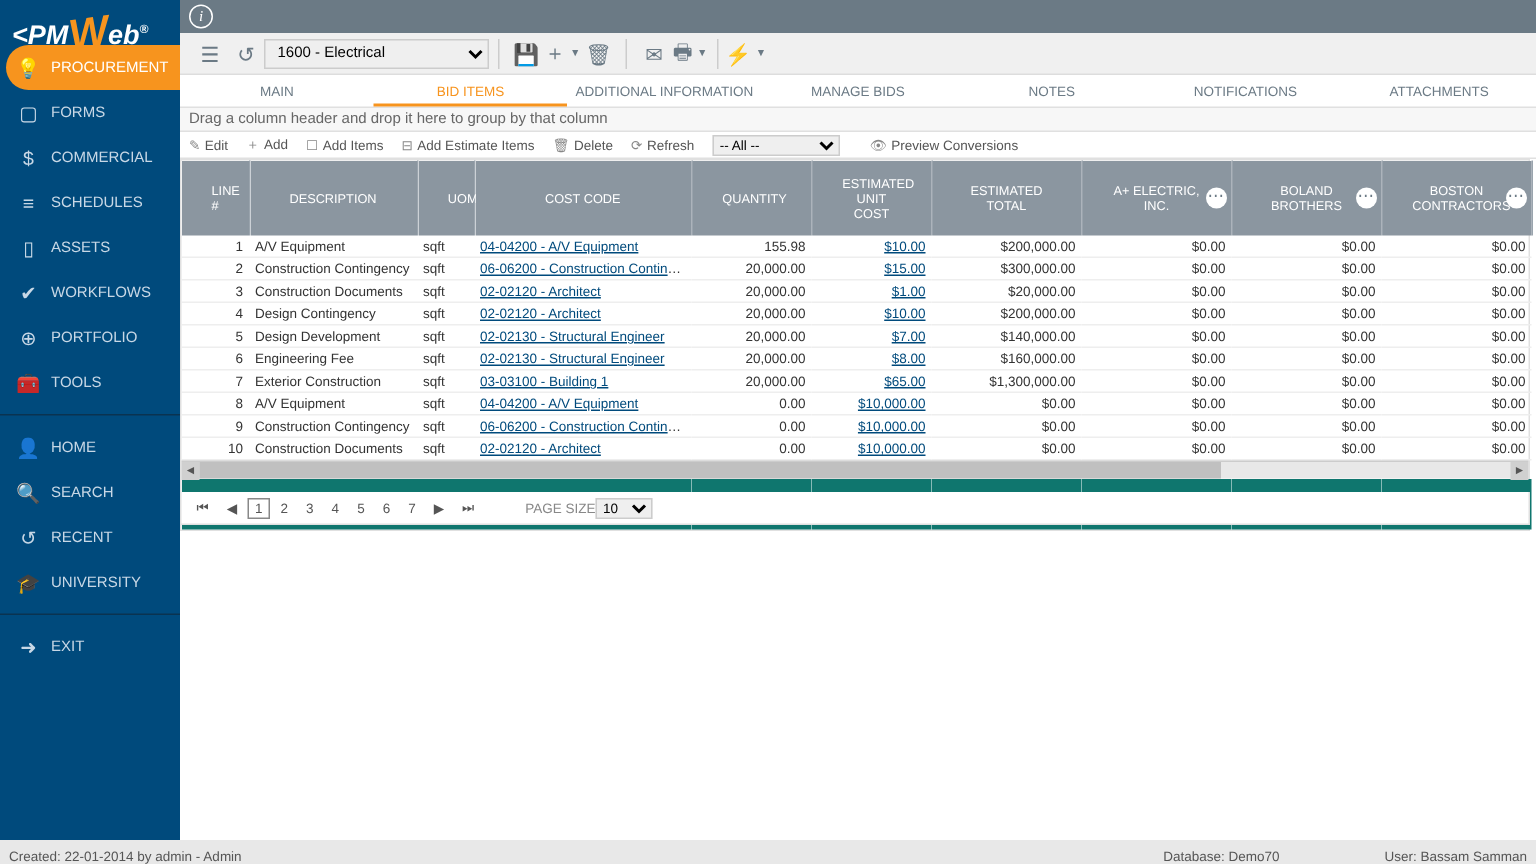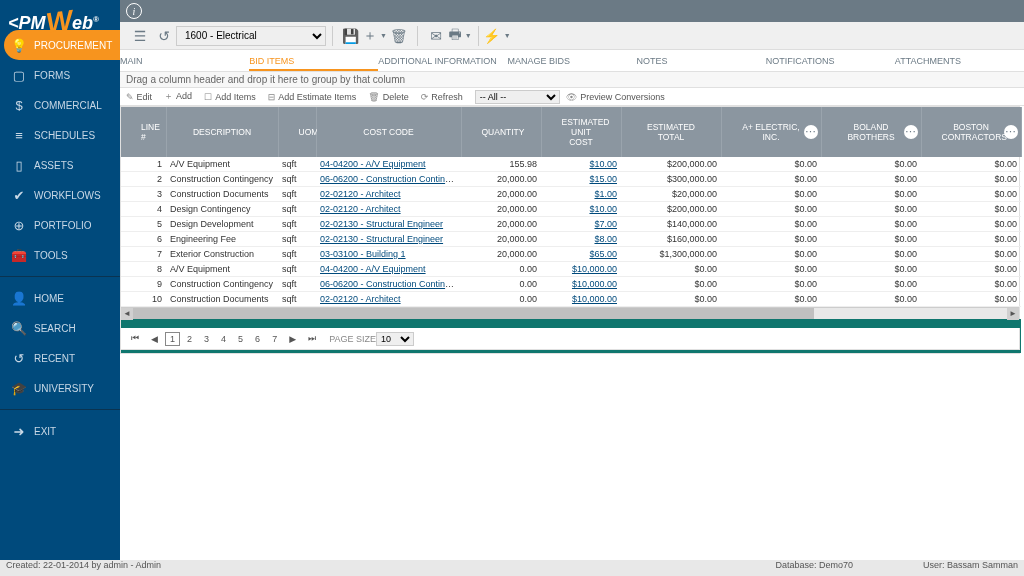--- a/index.html
+++ b/index.html
@@ -13,43 +13,43 @@
   .nav-sep{height:1px;background:#0a3350;margin:6px 0}
   .crumb-bar{position:absolute;left:120px;right:0;top:0;height:22px;background:#6b7a85;color:#fff;font-size:10px;display:flex;align-items:center;padding-left:6px}
   .crumb-bar .info{width:16px;height:16px;border:1.5px solid #fff;border-radius:50%;display:inline-flex;align-items:center;justify-content:center;margin-right:8px;font-style:italic;font-family:Georgia}
   .crumb-a{color:#fff}
   .toolbar{position:absolute;left:120px;right:0;top:22px;height:28px;background:#f0f0f0;border-bottom:1px solid #ddd;display:flex;align-items:center;padding-left:8px}
   .tbtn{width:24px;height:22px;display:inline-flex;align-items:center;justify-content:center;color:#6b7a85;font-size:14px;cursor:pointer}
   .tsep{width:1px;height:20px;background:#ccc;margin:0 6px}
   .sel{height:20px;font-size:10px;width:150px;border:1px solid #ccc;padding:0 4px}
   .dd::after{content:"▼";font-size:7px;margin-left:3px;color:#6b7a85}
   .tabs{position:absolute;left:120px;right:0;top:50px;height:22px;background:#fff;display:flex;border-bottom:1px solid #e0e0e0}
-  .tab{flex:1;font-size:9px;color:#6b7a85;line-height:22px;cursor:pointer}
+  .tab{flex:1;text-align:center;font-size:9px;color:#6b7a85;line-height:22px;cursor:pointer}
   .tab.active{color:#f7941e;border-bottom:2px solid #f7941e}
   .grouphdr{position:absolute;left:120px;right:0;top:72px;height:16px;background:#f7f7f7;font-size:10px;color:#666;padding:2px 6px;border-bottom:1px solid #e0e0e0}
   .actbar{position:absolute;left:120px;right:0;top:88px;height:18px;background:#fff;font-size:9px;color:#555;display:flex;align-items:center;padding-left:6px;border-bottom:1px solid #e0e0e0}
   .actbtn{margin-right:12px;cursor:pointer;color:#555}
   .actbtn .ai{margin-right:3px;color:#888}
-  .filter{height:14px;width:85px;font-size:9px;border:1px solid #ccc;margin-right:6px}
+  .filter{height:14px;width:85px;font-size:9px;border:1px solid #ccc;margin-right:20px}
   .gridwrap{position:absolute;left:120px;right:4px;top:106px;border:1px solid #e0e0e0}
   table{border-collapse:collapse;width:100%;table-layout:fixed}
   th{background:#8b96a0;color:#fff;font-size:8.5px;font-weight:normal;padding:10px 20px;border-right:1px solid #9aa4ad;text-align:center;position:relative}
   td{font-size:9px;padding:2px 4px;border-bottom:1px solid #eee;height:14px;white-space:nowrap;overflow:hidden;text-overflow:ellipsis}
   .num{text-align:right}
   .lnk{color:#004a7c;text-decoration:underline;cursor:pointer}
   .dots{position:absolute;right:3px;top:50%;transform:translateY(-50%);width:14px;height:14px;background:#fff;border-radius:50%;color:#6b7a85;line-height:12px;font-size:11px;text-align:center}
   .hscroll{height:12px;background:#e8e8e8;position:relative;border-top:1px solid #ccc}
   .hscroll .thumb{position:absolute;left:12px;right:205px;top:0;bottom:0;background:#c0c0c0}
   .hscroll .ar{position:absolute;top:0;width:12px;height:12px;background:#d0d0d0;text-align:center;font-size:8px;line-height:12px;color:#555}
   .totrow{background:#0f766e;color:#fff;height:34px}
   .totrow td{border:none;color:#fff}
   .pager{position:absolute;left:120px;right:4px;height:22px;background:#fff;border:1px solid #e0e0e0;border-top:none;display:flex;align-items:center;padding:0 4px;font-size:9px;color:#555}
   .pgbtn{padding:1px 4px;border:1px solid transparent;cursor:pointer;margin:0 1px}
   .pgbtn.cur{border:1px solid #888}
-  .status{position:absolute;left:0;right:0;bottom:0;height:16px;background:#e8e8e8;font-size:9px;color:#555;display:flex;align-items:flex-start;padding:0 6px}
+  .status{position:absolute;left:0;right:0;bottom:0;height:16px;background:#e8e8e8;font-size:9px;color:#555;display:flex;align-items:flex-end;padding:0 6px}
 </style>
 </head>
 <body>
 
 <div class="sidebar">
   <div class="logo">&lt;PM<span class="w">W</span>eb<sup style="font-size:8px">®</sup></div>
   <div id="nav">
       <div class="nav-item active"><span class="ic">💡</span>PROCUREMENT</div>
       <div class="nav-item"><span class="ic">▢</span>FORMS</div>
       <div class="nav-item"><span class="ic">$</span>COMMERCIAL</div>
@@ -289,21 +289,21 @@
     <span class="pgbtn">◀</span>
     <span class="pgbtn cur">1</span>
     <span class="pgbtn">2</span>
     <span class="pgbtn">3</span>
     <span class="pgbtn">4</span>
     <span class="pgbtn">5</span>
     <span class="pgbtn">6</span>
     <span class="pgbtn">7</span>
     <span class="pgbtn">▶</span>
     <span class="pgbtn">⏭</span>
-    <span style="margin-left:7px;color:#888">PAGE SIZE</span> 
+    <span style="margin-left:28px;color:#888">PAGE SIZE</span> 
     <select class="filter" style="width:38px"><option>10</option></select>
   </div>
 
 <div class="status">
   <span>Created:  22-01-2014 by admin - Admin</span>
   <span style="flex:1"></span>
   <span>Database:   Demo70</span>
   <span style="width:70px"></span>
   <span>User:   Bassam Samman</span>
 </div>

